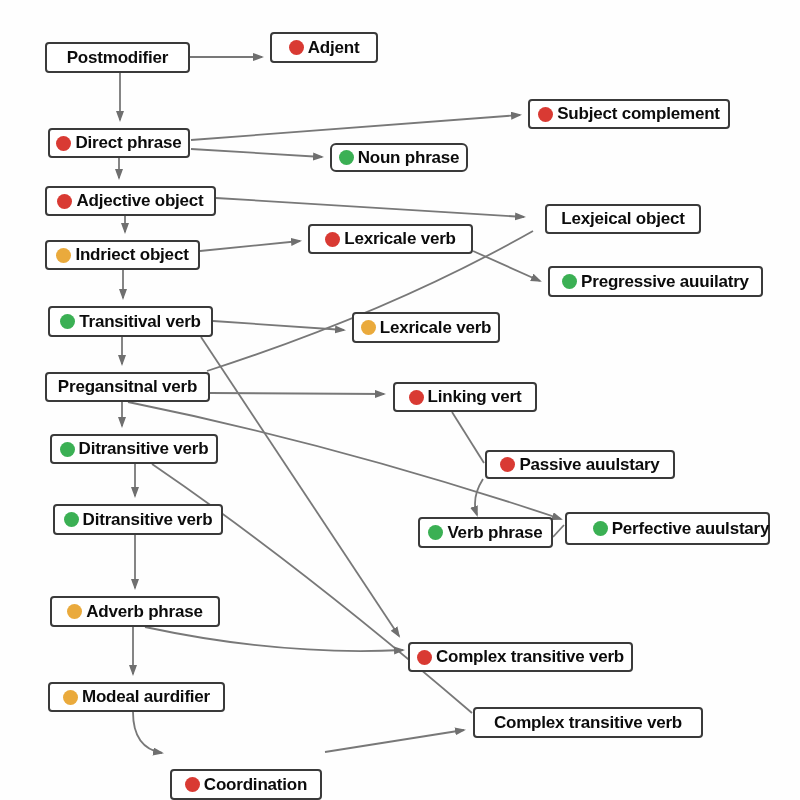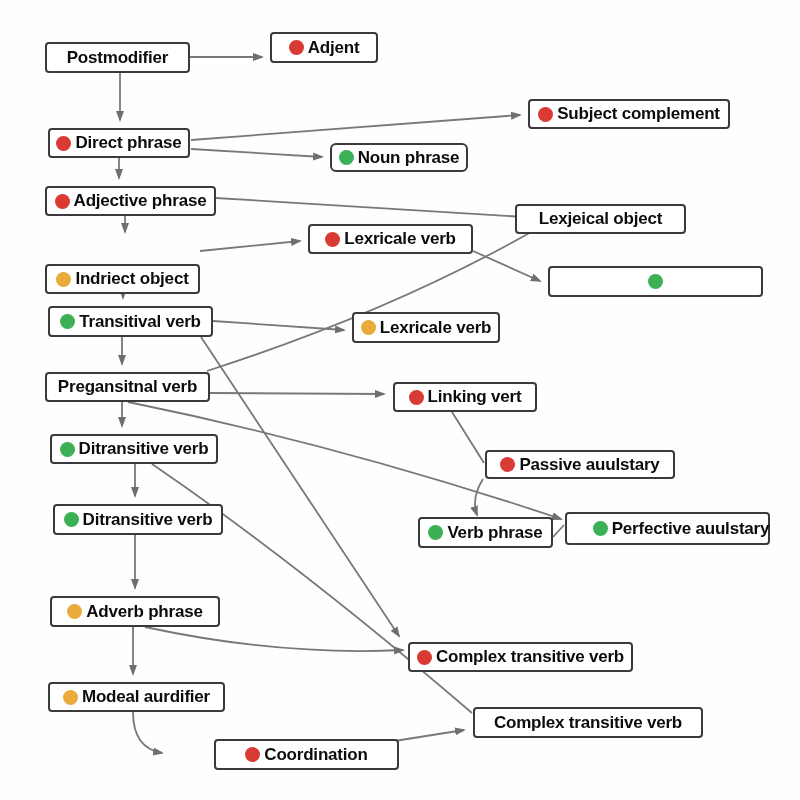--- a/index.html
+++ b/index.html
@@ -73,35 +73,36 @@
       <div class="node" style="left: 528px; top: 99px; width: 202px; height: 30px; border-color: rgb(58, 58, 58);">
         <span class="dot" style="background: rgb(217, 58, 51);"></span>
         <span>Subject complement</span>
       </div>
       <div class="node" style="left: 330px; top: 143px; width: 138px; height: 29px; border-color: rgb(58, 58, 58); border-radius: 6px;">
         <span class="dot" style="background: rgb(59, 176, 84);"></span>
         <span>Noun phrase</span>
       </div>
       <div class="node" style="left: 45px; top: 186px; width: 171px; height: 30px; border-color: rgb(58, 58, 58);">
         <span class="dot" style="background: rgb(217, 58, 51);"></span>
-        <span>Adjective phrase</span>
+        <span>Adjective object</span>
       </div>
-      <div class="node" style="left: 515px; top: 204px; width: 171px; height: 30px; border-color: rgb(58, 58, 58);">
+      <div class="node" style="left: 545px; top: 204px; width: 156px; height: 30px; border-color: rgb(58, 58, 58);">
         <span>Lexjeical object</span>
       </div>
-      <div class="node" style="left: 45px; top: 240px; width: 155px; height: 30px; border-color: rgb(58, 58, 58); margin-top: 24px;">
+      <div class="node" style="left: 45px; top: 240px; width: 155px; height: 30px; border-color: rgb(58, 58, 58);">
         <span class="dot" style="background: rgb(234, 170, 60);"></span>
         <span>Indriect object</span>
       </div>
       <div class="node" style="left: 308px; top: 224px; width: 165px; height: 30px; border-color: rgb(58, 58, 58);">
         <span class="dot" style="background: rgb(217, 58, 51);"></span>
         <span>Lexricale verb</span>
       </div>
       <div class="node" style="left: 548px; top: 266px; width: 215px; height: 31px; border-color: rgb(58, 58, 58);">
         <span class="dot" style="background: rgb(59, 176, 84);"></span>
+        <span>Pregressive auuilatry</span>
       </div>
       <div class="node" style="left: 48px; top: 306px; width: 165px; height: 31px; border-color: rgb(58, 58, 58);">
         <span class="dot" style="background: rgb(59, 176, 84);"></span>
         <span>Transitival verb</span>
       </div>
       <div class="node" style="left: 352px; top: 312px; width: 148px; height: 31px; border-color: rgb(58, 58, 58);">
         <span class="dot" style="background: rgb(234, 170, 60);"></span>
         <span>Lexricale verb</span>
       </div>
       <div class="node" style="left: 45px; top: 372px; width: 165px; height: 30px; border-color: rgb(58, 58, 58);">
@@ -139,18 +140,18 @@
         <span class="dot" style="background: rgb(217, 58, 51);"></span>
         <span>Complex transitive verb</span>
       </div>
       <div class="node" style="left: 48px; top: 682px; width: 177px; height: 30px; border-color: rgb(58, 58, 58);">
         <span class="dot" style="background: rgb(234, 170, 60);"></span>
         <span>Modeal aurdifier</span>
       </div>
       <div class="node" style="left: 473px; top: 707px; width: 230px; height: 31px; border-color: rgb(58, 58, 58);">
         <span>Complex transitive verb</span>
       </div>
-      <div class="node" style="left: 170px; top: 739px; width: 185px; height: 31px; border-color: rgb(58, 58, 58); margin-left: 44px;">
+      <div class="node" style="left: 170px; top: 769px; width: 152px; height: 31px; border-color: rgb(58, 58, 58);">
         <span class="dot" style="background: rgb(217, 58, 51);"></span>
         <span>Coordination</span>
       </div>
     </div>
 </div>
 
 </body></html>

